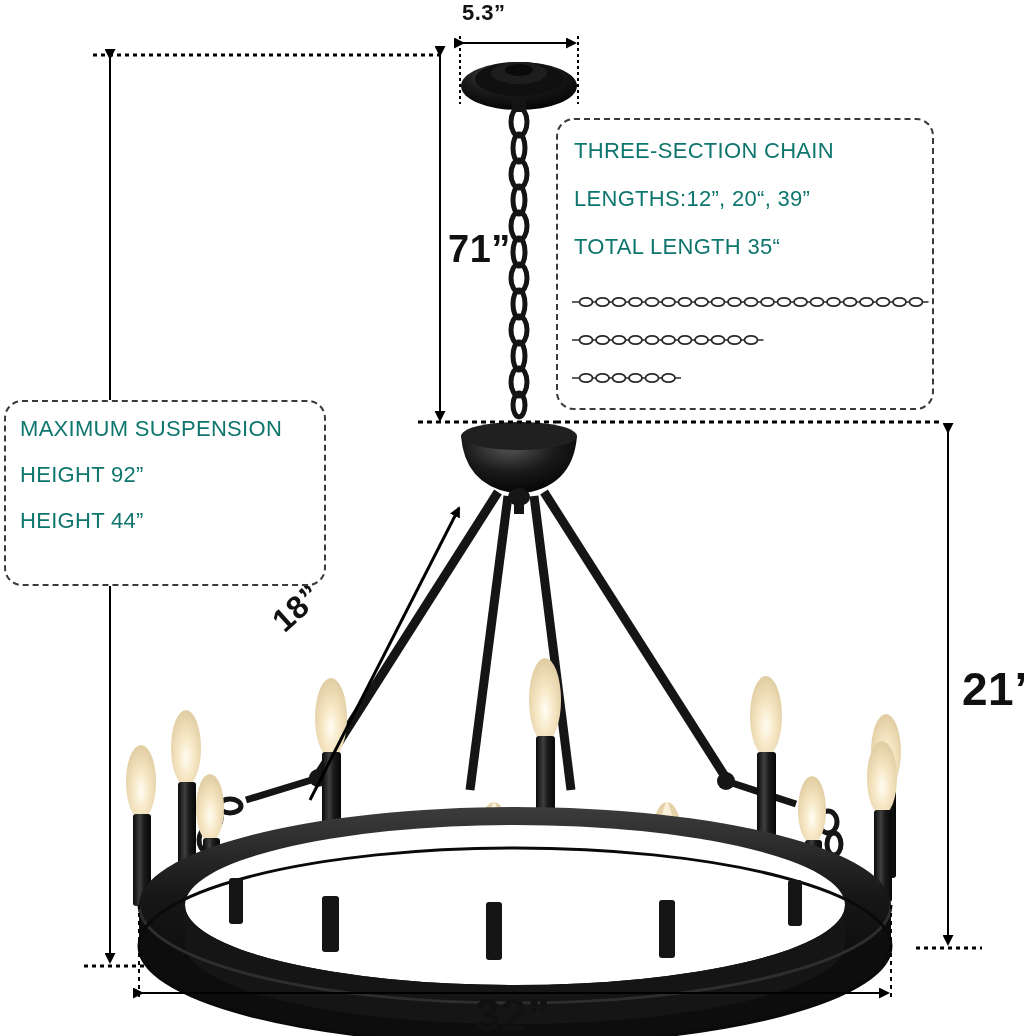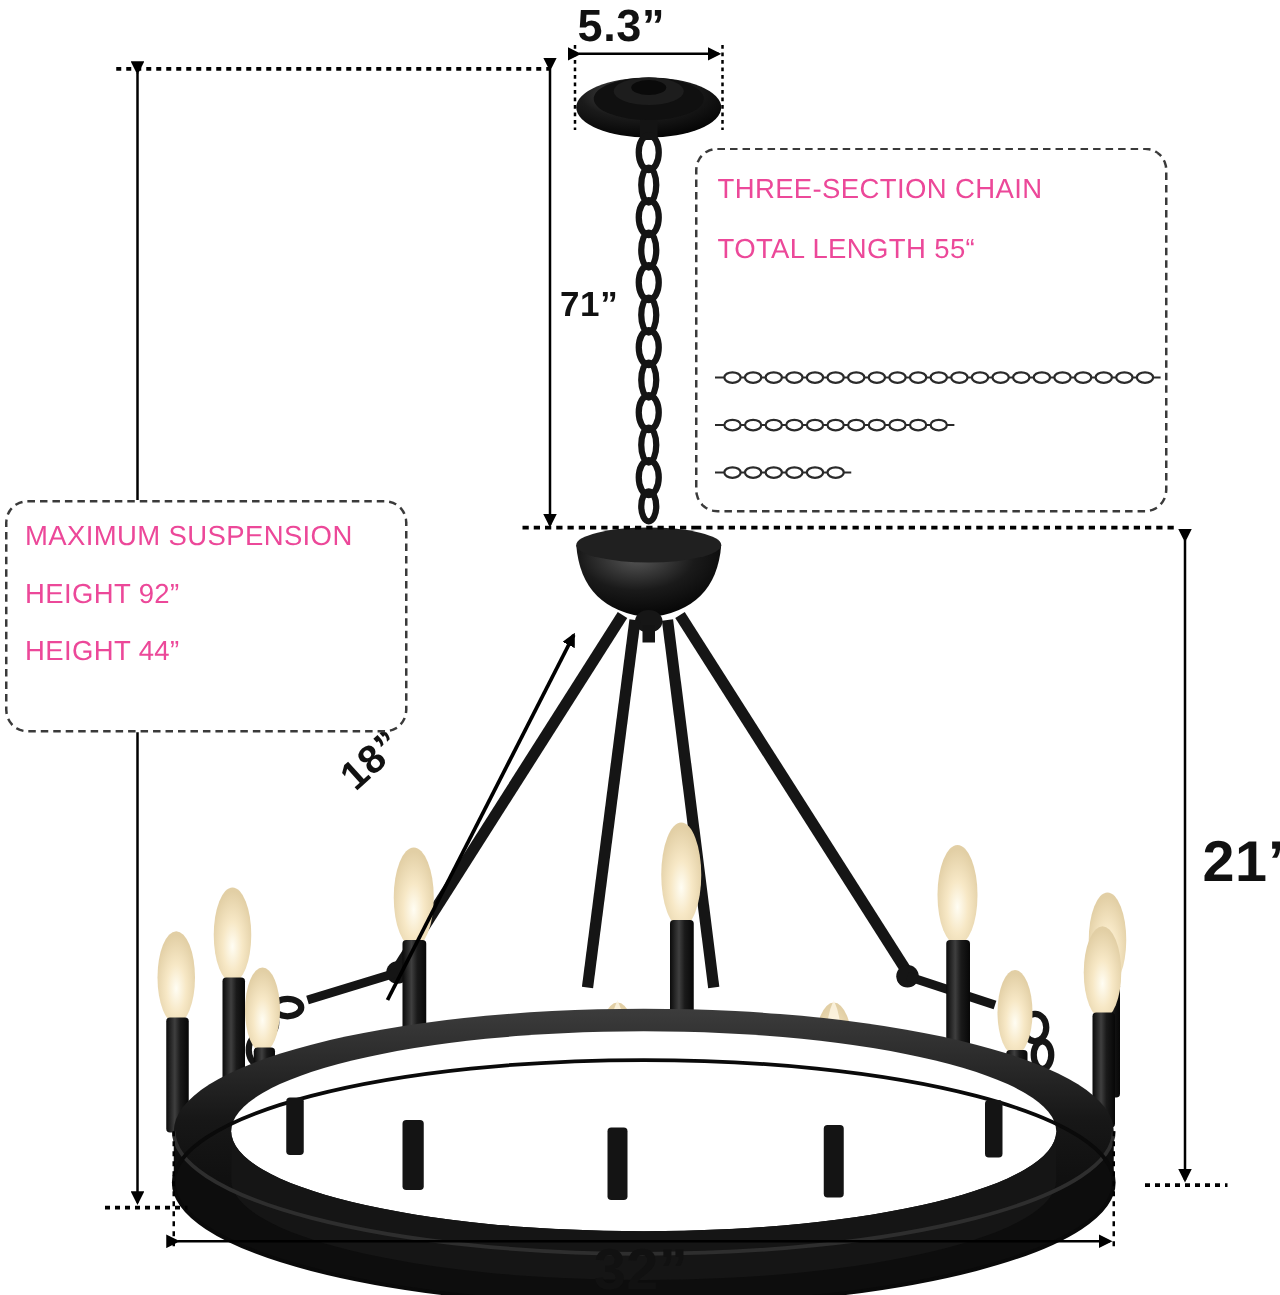--- a/index.html
+++ b/index.html
@@ -3,28 +3,28 @@
 <meta charset="utf-8">
 <style>
   html,body{margin:0;padding:0;background:#ffffff;}
   body{width:1024px;height:1036px;position:relative;overflow:hidden;
        font-family:"Liberation Sans","DejaVu Sans",sans-serif;color:#000;}
   #stage{position:absolute;left:0;top:0;width:1024px;height:1036px;}
   svg.layer{position:absolute;left:0;top:0;width:1024px;height:1036px;overflow:visible;}
   .dimtext{position:absolute;font-weight:700;color:#111;white-space:nowrap;letter-spacing:.5px;}
   .note-box{position:absolute;border:2px dashed #3a3a3a;border-radius:18px;background:#fff;
             box-sizing:border-box;}
-  .note-line{font-size:22px;font-weight:400;color:#ec4899;letter-spacing:.3px;white-space:nowrap;}
+  .note-line{font-size:22px;font-weight:400;color:#0f766e;letter-spacing:.3px;white-space:nowrap;}
   #note-left{left:4px;top:400px;width:322px;height:186px;padding:14px 12px 0 14px;}
   #note-left .note-line{margin-bottom:20px;}
   #note-right{left:556px;top:118px;width:378px;height:292px;padding:18px 0 0 16px;}
   #note-right .note-line{margin-bottom:22px;}
   .chain-rows{position:absolute;left:572px;top:288px;width:360px;}
-  .lbl-53{left:462px;top:0px;font-size:36px;}
-  .lbl-71{left:448px;top:228px;font-size:28px;}
+  .lbl-53{left:462px;top:0px;font-size:22px;}
+  .lbl-71{left:448px;top:228px;font-size:38px;}
   .lbl-18{left:265px;top:612px;font-size:32px;transform:rotate(-42deg);transform-origin:left top;}
   .lbl-21{left:962px;top:662px;font-size:46px;}
   .lbl-32{left:475px;top:988px;font-size:46px;}
 </style>
 </head>
 <body>
 
 <div id="stage">
 
   <svg class="layer" viewBox="0 0 1024 1036">
@@ -231,21 +231,22 @@
   <div class="dimtext lbl-32">32”</div>
 
   <div class="note-box" id="note-left">
     <div class="note-line">MAXIMUM SUSPENSION</div>
     <div class="note-line">HEIGHT 92”</div>
     <div class="note-line">HEIGHT 44”</div>
   </div>
 
   <div class="note-box" id="note-right">
     <div class="note-line">THREE-SECTION CHAIN</div>
-    <div class="note-line">TOTAL LENGTH 55“</div>
+    <div class="note-line">LENGTHS:12”,  20“,  39”</div>
+    <div class="note-line">TOTAL LENGTH 35“</div>
   </div>
 
   <svg class="chain-rows" width="360" height="110" viewBox="0 0 360 110">
     <g id="chainsamples" stroke="#2a2a2a" fill="#fff" stroke-width="1.6">
         <line x1="0" y1="14" x2="356.5" y2="14" stroke="#2a2a2a" stroke-width="1.6"></line>
         <ellipse cx="14" cy="14" rx="6.5" ry="4.2" fill="#ffffff" stroke="#2a2a2a" stroke-width="1.8"></ellipse>
         <ellipse cx="30.5" cy="14" rx="6.5" ry="4.2" fill="#ffffff" stroke="#2a2a2a" stroke-width="1.8"></ellipse>
         <ellipse cx="47" cy="14" rx="6.5" ry="4.2" fill="#ffffff" stroke="#2a2a2a" stroke-width="1.8"></ellipse>
         <ellipse cx="63.5" cy="14" rx="6.5" ry="4.2" fill="#ffffff" stroke="#2a2a2a" stroke-width="1.8"></ellipse>
         <ellipse cx="80" cy="14" rx="6.5" ry="4.2" fill="#ffffff" stroke="#2a2a2a" stroke-width="1.8"></ellipse>

